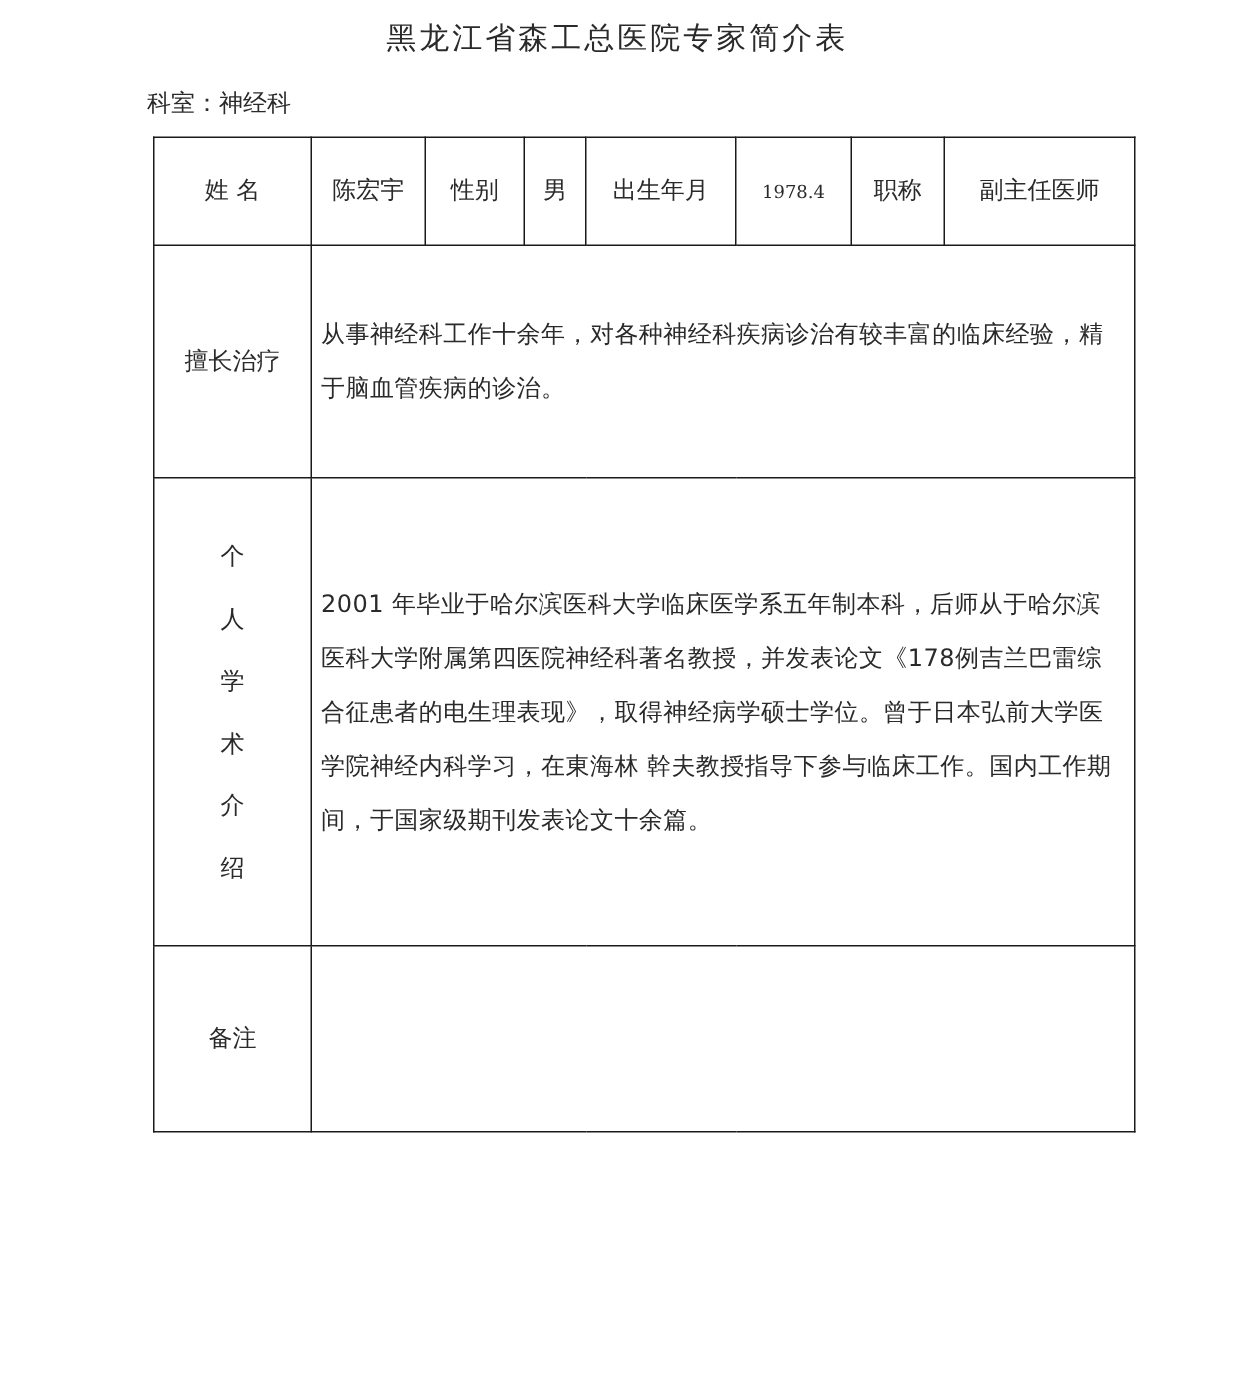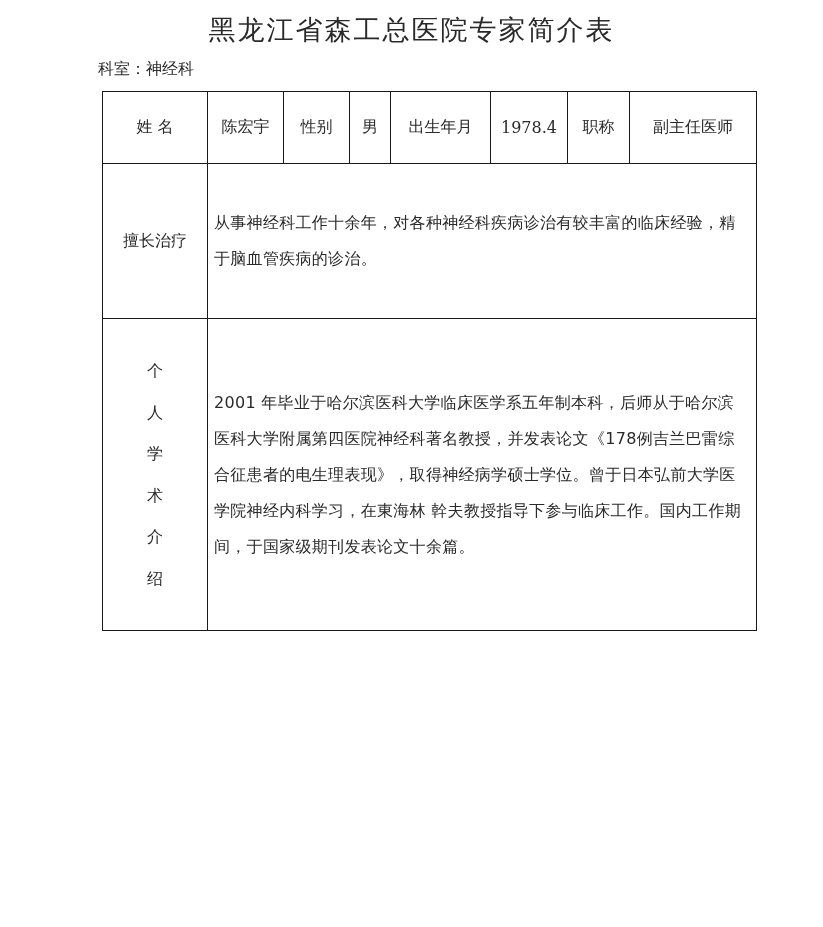--- a/index.html
+++ b/index.html
@@ -3,38 +3,38 @@
 <meta charset="utf-8">
 <style>
   html, body { margin: 0; padding: 0; background: #ffffff; }
   body {
     width: 823px; height: 927px; position: relative; overflow: hidden;
     font-family: "DejaVu Serif", "Liberation Serif", serif;
     color: #2a2a2a;
   }
   .title {
     position: absolute; left: 0; top: 12px; width: 823px;
-    text-align: center; font-size: 27px; letter-spacing: 2px;
+    text-align: center; font-size: 20px; letter-spacing: 2px;
     font-family: "DejaVu Sans", "Liberation Sans", sans-serif; font-weight: normal;
   }
   .dept {
     position: absolute; left: 98px; top: 59px; font-size: 16px;
     font-family: "DejaVu Sans", "Liberation Sans", sans-serif;
   }
   table.profile {
     position: absolute; left: 102px; top: 91px;
     width: 654px; border-collapse: collapse; table-layout: fixed;
     font-family: "DejaVu Sans", "Liberation Sans", sans-serif;
     font-size: 16px;
   }
   table.profile td {
     border: 1.5px solid #1a1a1a; text-align: center; vertical-align: middle;
     padding: 0; overflow: hidden;
   }
-  .num { font-family: "DejaVu Serif", "Liberation Serif", serif; font-size: 16px; margin-left: 20px; }
+  .num { font-family: "DejaVu Serif", "Liberation Serif", serif; font-size: 12px; margin-left: 20px; }
   .r1 td { height: 71px; }
   .r2 td { height: 72px; }
   .r3 td { height: 83px; }
   .r4 td { height: 154px; }
   .r5 td { height: 311px; }
   .r6 td { height: 123px; }
   .two-line { line-height: 42px; }
   .long-text {
     text-align: left !important; padding: 0 6px 0 6px !important;
     line-height: 36px; letter-spacing: 0.3px;
@@ -78,14 +78,18 @@
     <td class="vertical-label">
       <span>个</span>
       <span>人</span>
       <span>学</span>
       <span>术</span>
       <span>介</span>
       <span>绍</span>
     </td>
     <td colspan="7" class="long-text">2001 年毕业于哈尔滨医科大学临床医学系五年制本科，后师从于哈尔滨医科大学附属第四医院神经科著名教授，并发表论文《178例吉兰巴雷综合征患者的电生理表现》，取得神经病学硕士学位。曾于日本弘前大学医学院神经内科学习，在東海林 幹夫教授指导下参与临床工作。国内工作期间，于国家级期刊发表论文十余篇。</td>
   </tr>
+  <tr class="r6">
+    <td>备注</td>
+    <td colspan="7" class="long-text"></td>
+  </tr>
 </tbody>
   </table>
 
 </body></html>

